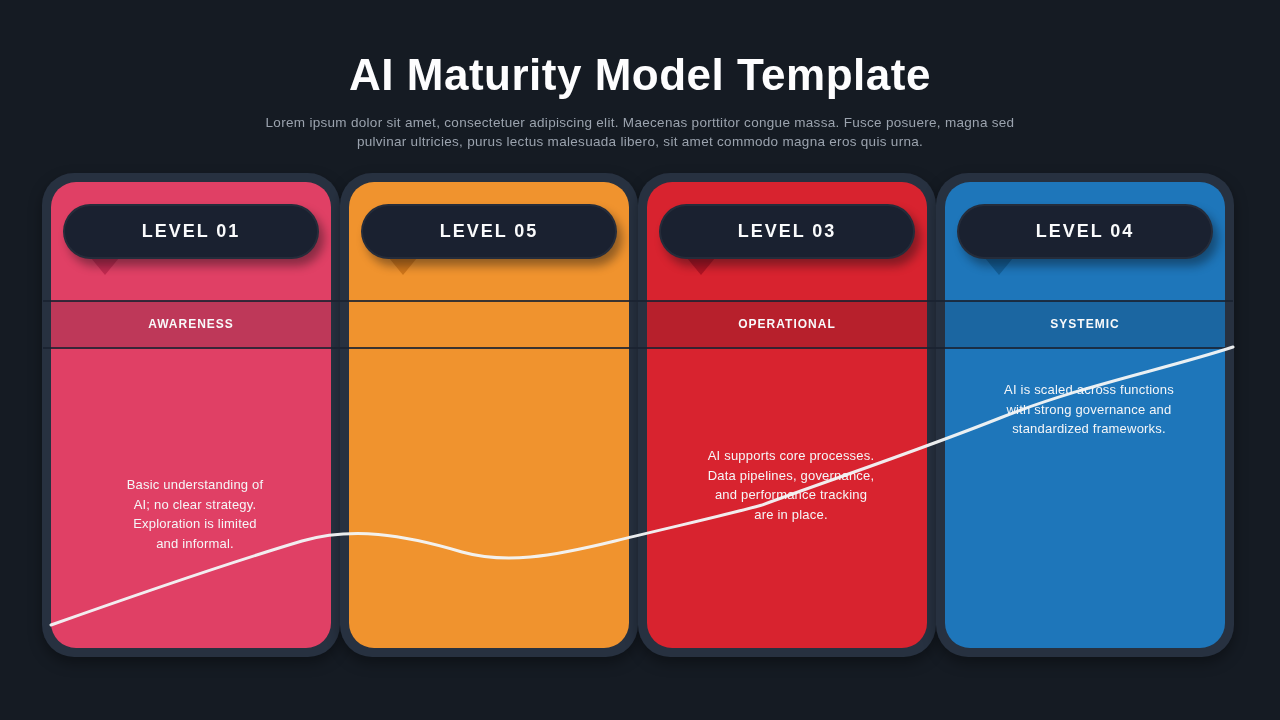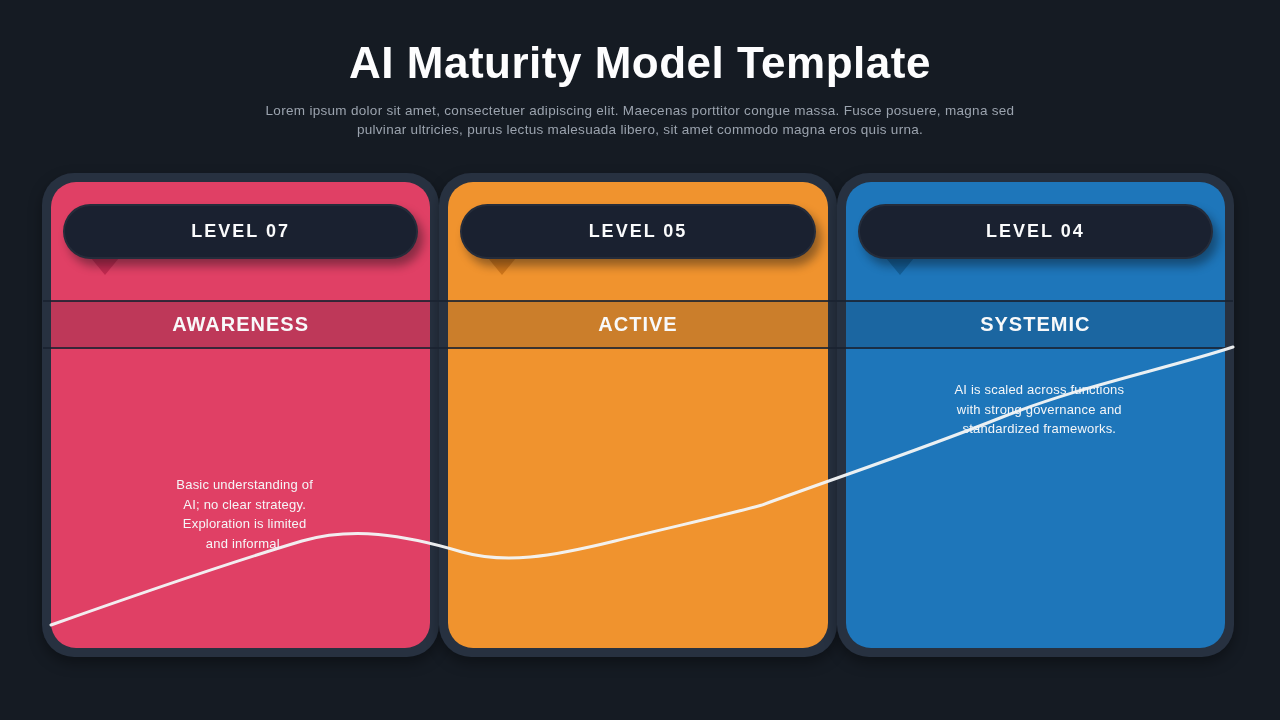--- a/index.html
+++ b/index.html
@@ -4,21 +4,21 @@
 <style>
   html,body{margin:0;padding:0;background:#0e131a;}
   .slide{
     position:relative;width:1280px;height:720px;overflow:hidden;
     background:var(--bg,#151b23);
     font-family:"Liberation Sans", sans-serif;
   }
   
   .hdr{position:absolute;top:38px;left:0;width:1280px;text-align:center;}
   .title{
-    margin:0;font-size:44px;font-weight:800;letter-spacing:.5px;
+    margin:12px;font-size:44px;font-weight:800;letter-spacing:.5px;
     color:var(--title,#fdfdfe);
   }
   .subtitle{
     margin:14px auto 12px;max-width:780px;
     font-size:13.5px;line-height:18.5px;letter-spacing:.3px;
     color:var(--muted,#9ba3ae);
     white-space:pre-line;
   }
   
   .cols{
@@ -56,21 +56,21 @@
     border-top:17px solid var(--accent-dark);
   }
   
   .band{
     position:absolute;left:0;right:0;top:119px;height:46px;
     background:rgba(14,20,30,.16);
     display:flex;align-items:center;justify-content:center;
     z-index:2;
   }
   .band span{
-    color:#f8f9fa;font-size:20px;font-weight:700;letter-spacing:1px;
+    color:#f8f9fa;font-size:12px;font-weight:700;letter-spacing:1px;
   }
   
   .body{
     position:absolute;left:0;width:100%;margin:4px;text-align:center;
     color:var(--bodytxt,#f5f6f8);
     font-size:13px;line-height:19.5px;letter-spacing:.2px;
     white-space:pre-line;z-index:2;
   }
   .c0 .body{top:289px;text-align:center;} .c1 .body{top:272px;} .c2 .body{top:260px;}
   .c3 .body{top:194px;} .c4 .body{top:239px;}
@@ -93,45 +93,57 @@
     <h1 class="title">AI Maturity Model Template</h1>
     <p class="subtitle">Lorem ipsum dolor sit amet, consectetuer adipiscing elit. Maecenas porttitor congue massa. Fusce posuere, magna sed
 pulvinar ultricies, purus lectus malesuada libero, sit amet commodo magna eros quis urna.</p>
   </div>
 
   <div class="cols">
 
     <div class="frame c0">
       <div class="card" style="--accent: #e04065; --accent-dark: #c12a50;">
         <div class="badge">
-          <span>LEVEL 07</span>
+          <span>LEVEL 01</span>
         </div>
         <div class="pointer"></div>
         <div class="band">
           <span>AWARENESS</span>
         </div>
         <p class="body">Basic understanding of
 AI; no clear strategy.
 Exploration is limited
 and informal.</p>
       </div>
     </div>
 
     <div class="frame c1">
       <div class="card" style="--accent: #f0932e; --accent-dark: #d0761a;">
         <div class="badge">
           <span>LEVEL 05</span>
         </div>
         <div class="pointer"></div>
-        <div class="band">
-          <span>ACTIVE</span>
-        </div>
       </div>
     </div>
 
+    <div class="frame c2">
+      <div class="card" style="--accent: #d8232f; --accent-dark: #b01323;">
+        <div class="badge">
+          <span>LEVEL 03</span>
+        </div>
+        <div class="pointer"></div>
+        <div class="band">
+          <span>OPERATIONAL</span>
+        </div>
+        <p class="body">AI supports core processes.
+Data pipelines, governance,
+and performance tracking
+are in place.</p>
+      </div>
+    </div>
 
     <div class="frame c3">
       <div class="card" style="--accent: #1e76ba; --accent-dark: #135e97;">
         <div class="badge">
           <span>LEVEL 04</span>
         </div>
         <div class="pointer"></div>
         <div class="band">
           <span>SYSTEMIC</span>
         </div>

